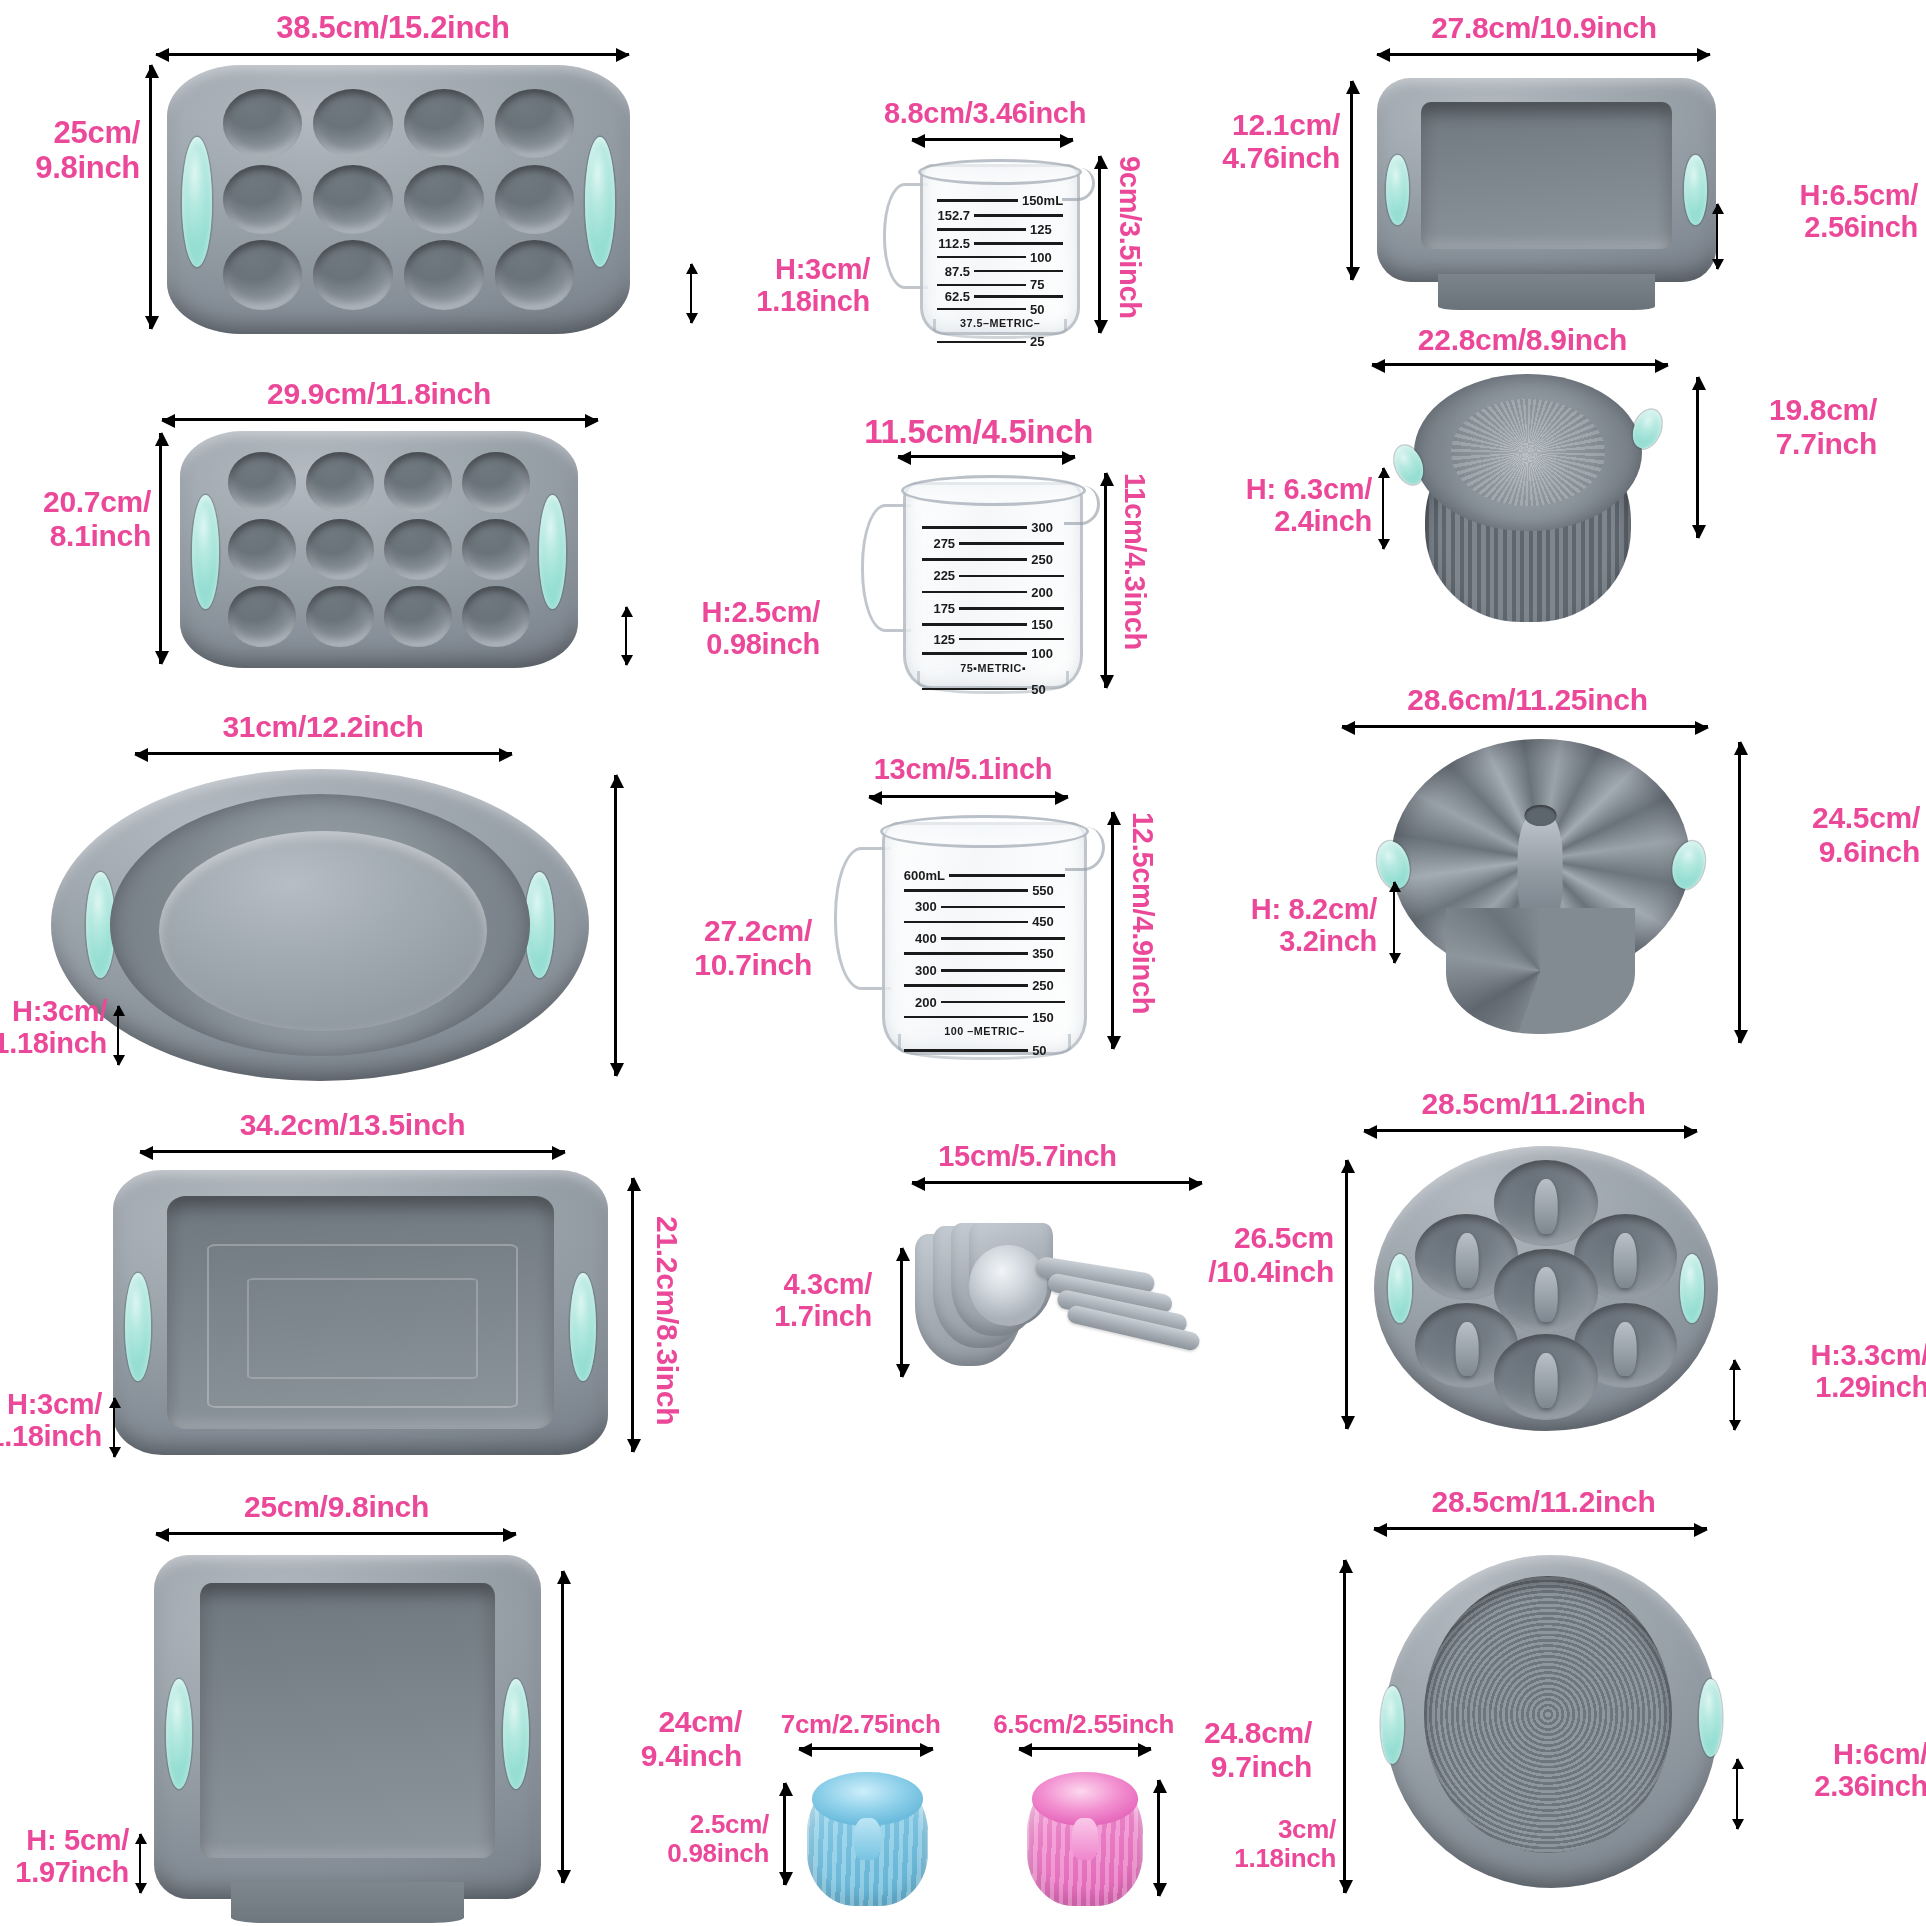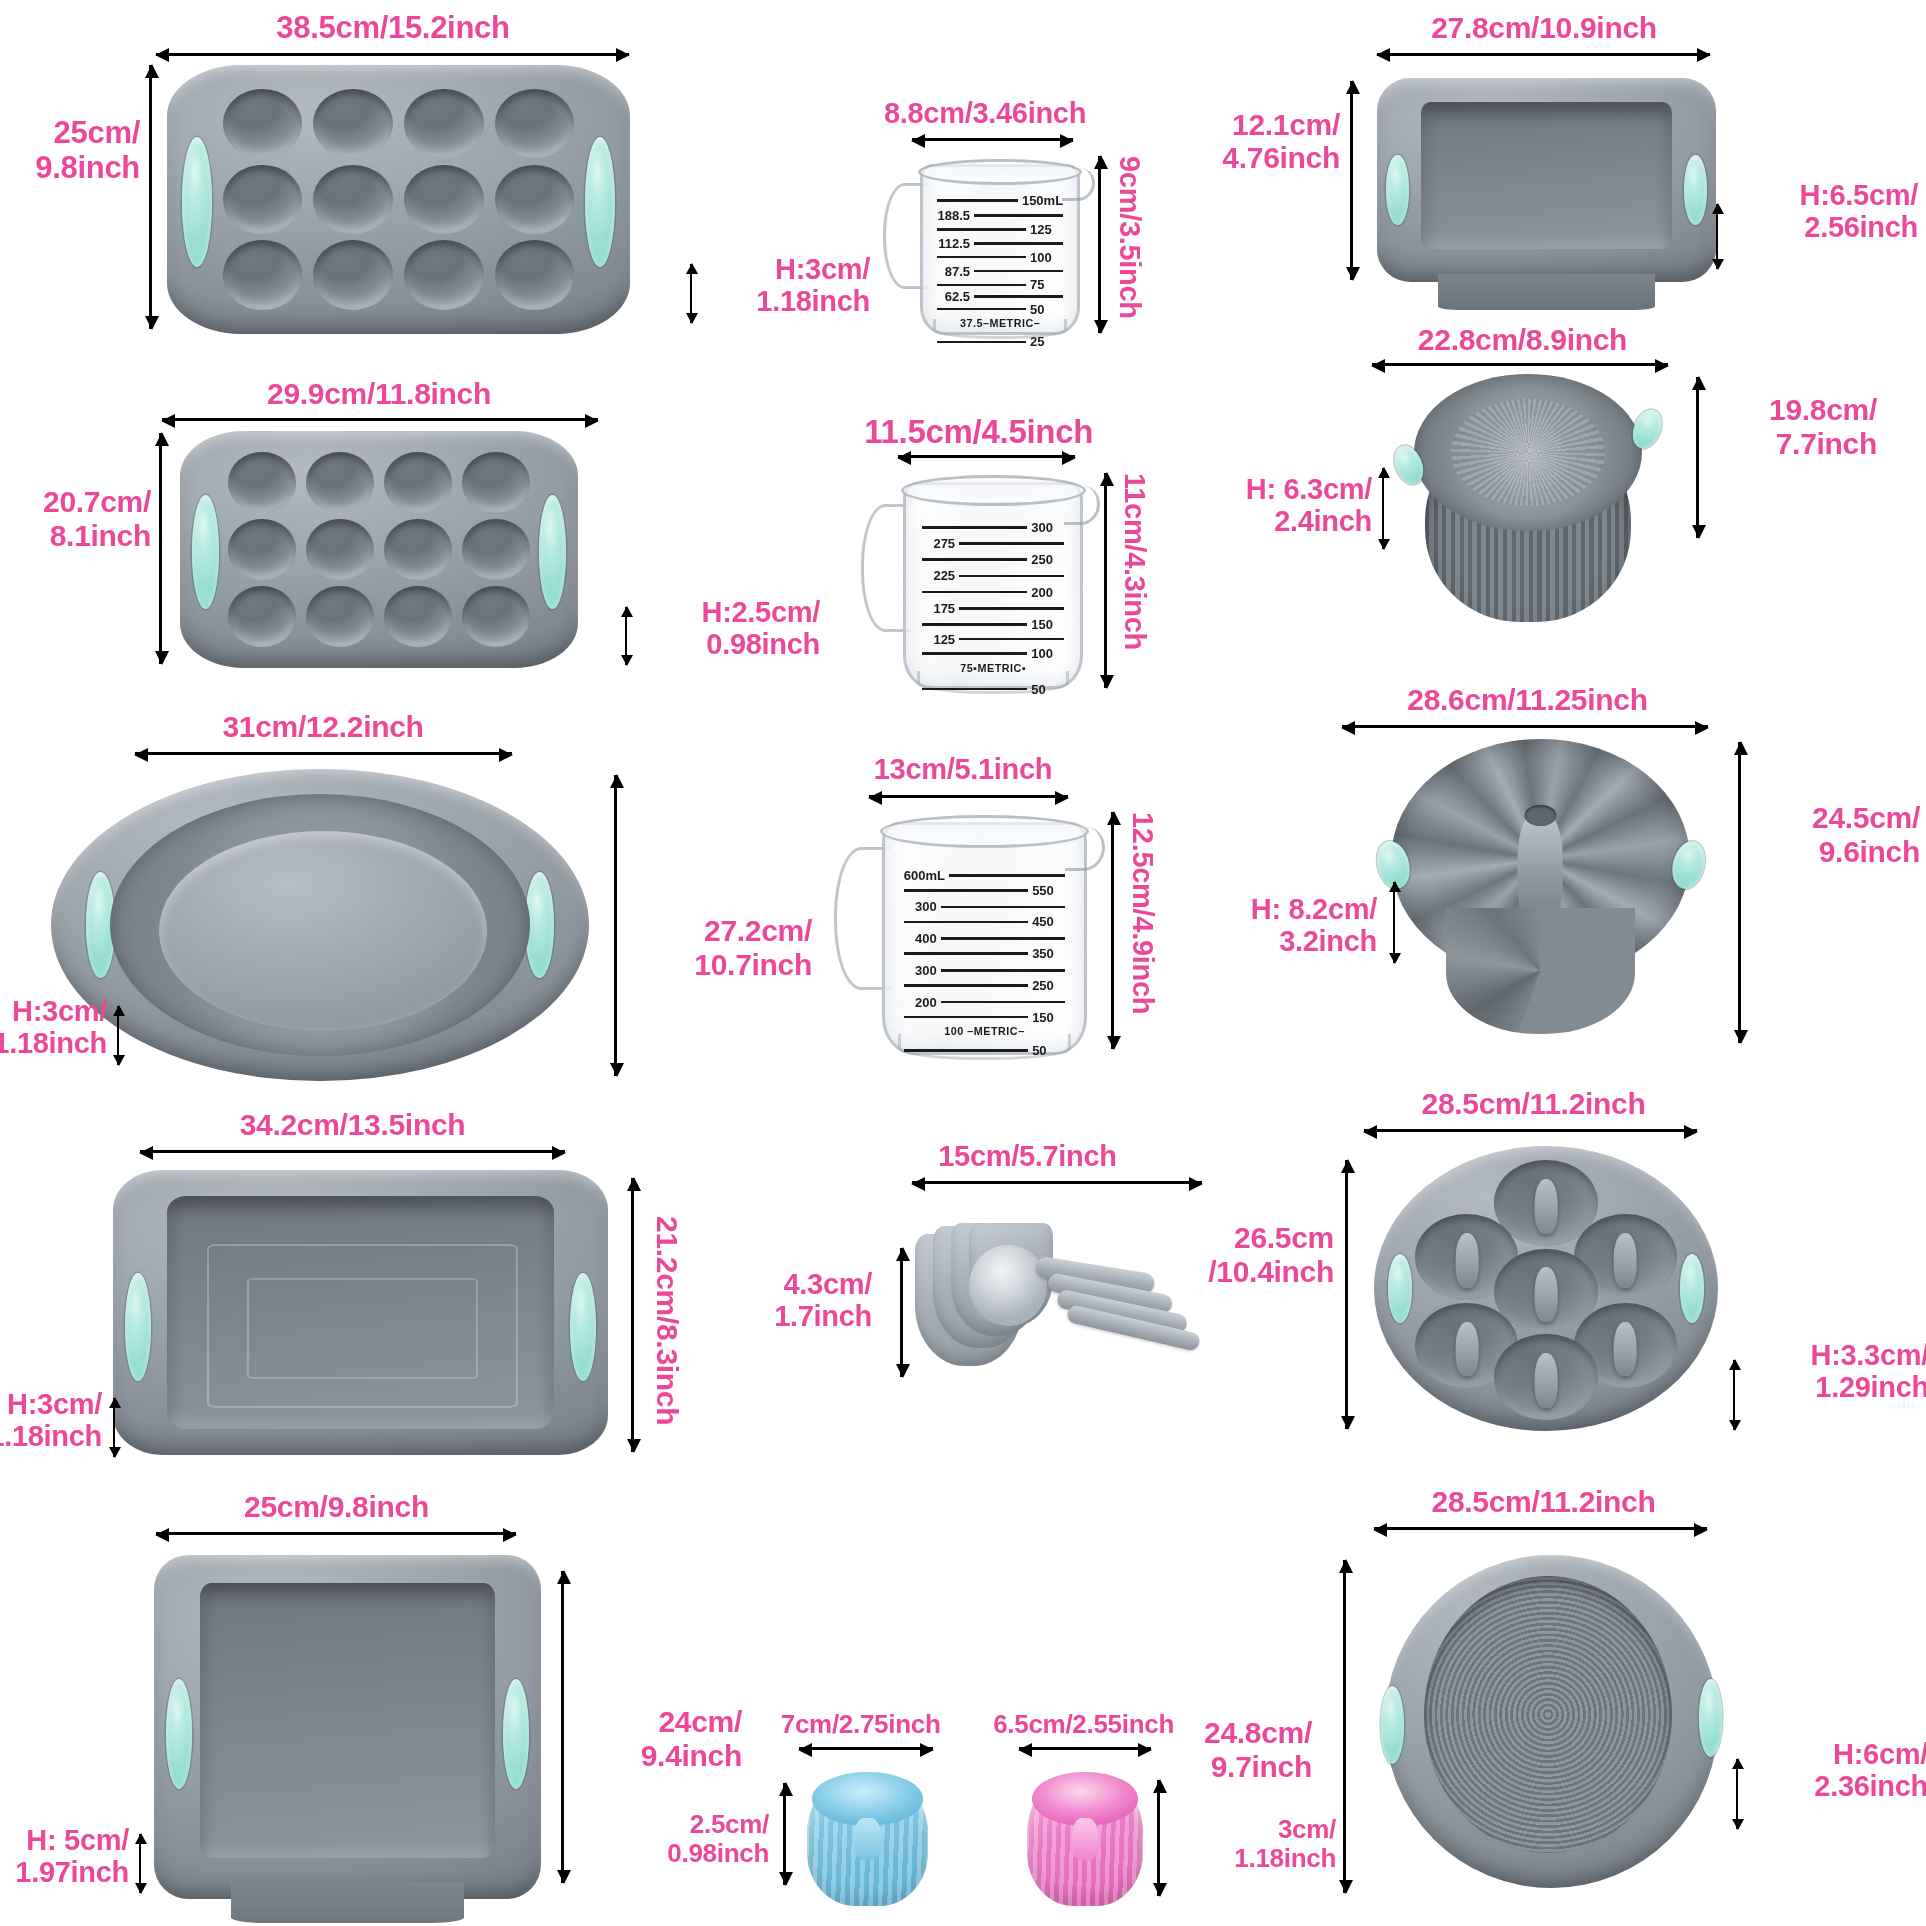--- a/index.html
+++ b/index.html
@@ -400,21 +400,21 @@
       <div class="body"></div>
       <div class="rim"></div>
       <div class="spout"></div>
       <div class="base"></div>
       <div class="ticks" style="top:20%;bottom:12%;">
         <div class="tickrow rgt" style="top:2%;">
             <span class="lbl">150mL</span>
             <span class="ln"></span>
           </div>
         <div class="tickrow" style="top:14%;">
-            <span class="lbl">188.5</span>
+            <span class="lbl">152.7</span>
             <span class="ln"></span>
           </div>
         <div class="tickrow rgt" style="top:25%;">
             <span class="lbl">125</span>
             <span class="ln"></span>
           </div>
         <div class="tickrow" style="top:36%;">
             <span class="lbl">112.5</span>
             <span class="ln"></span>
           </div>

